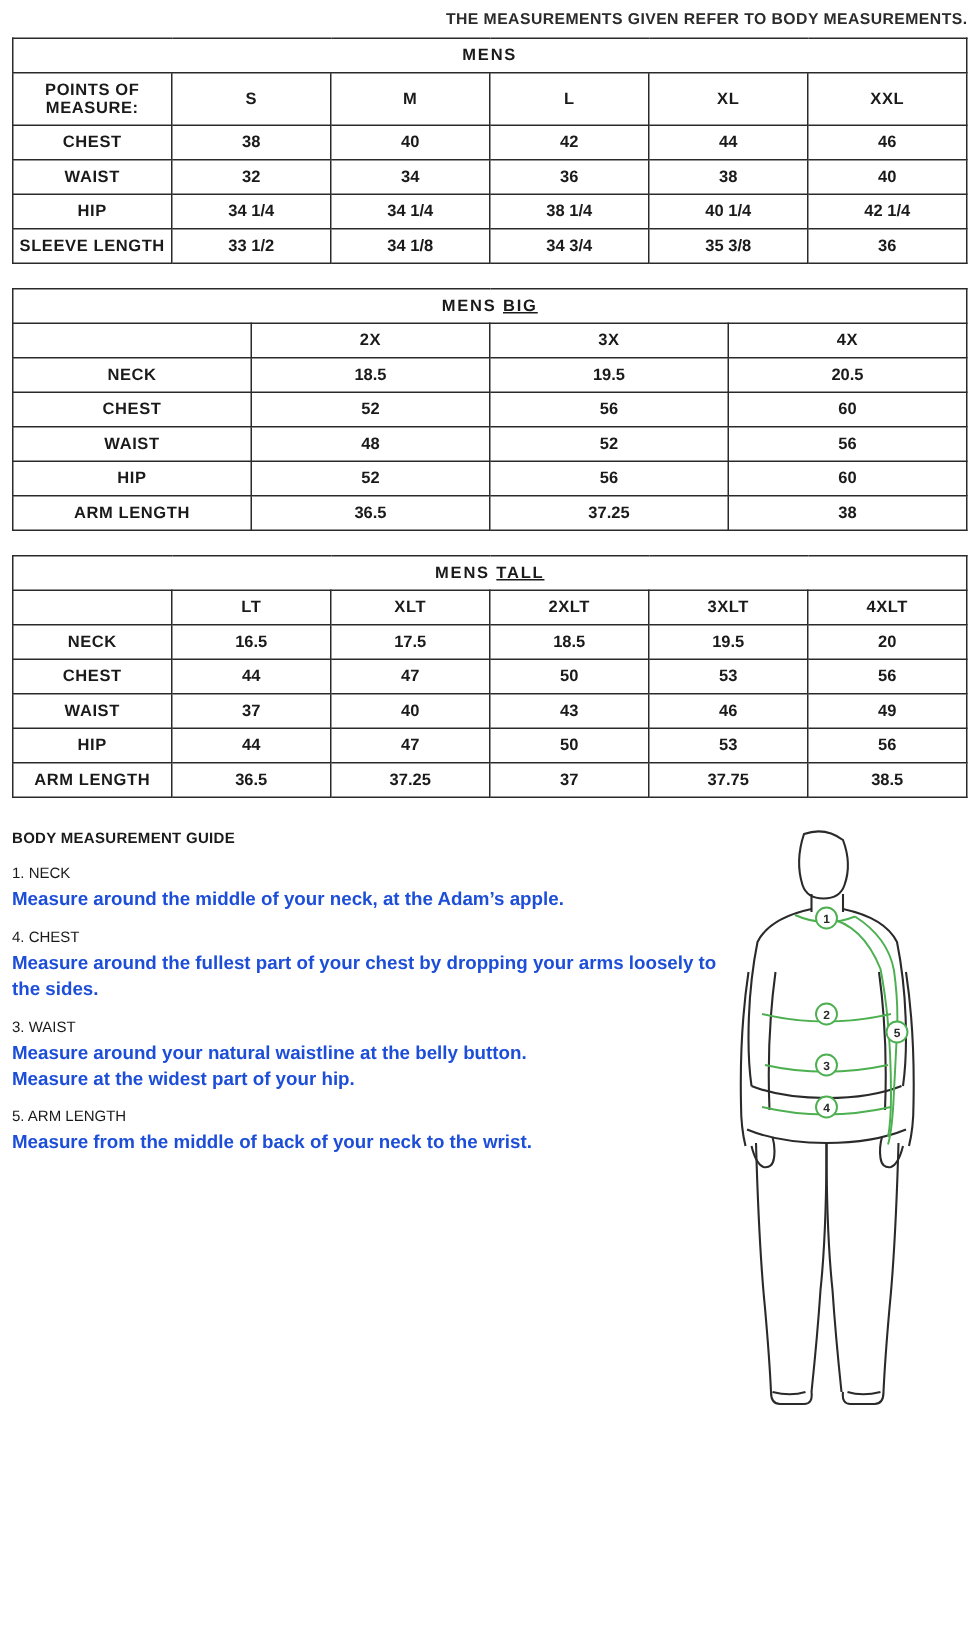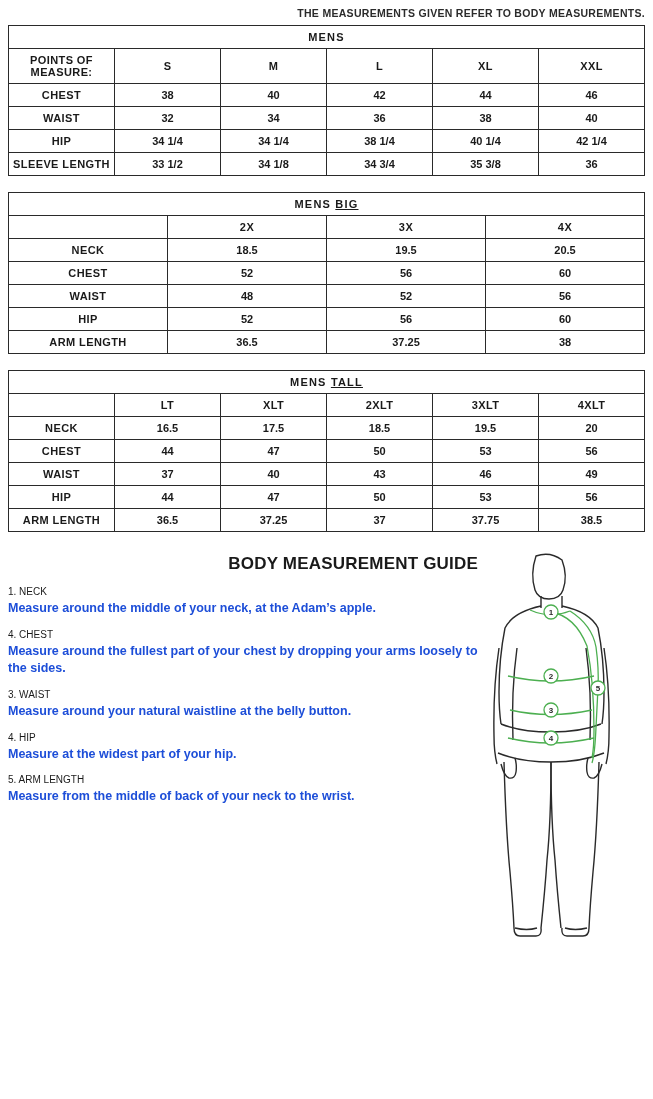--- a/index.html
+++ b/index.html
@@ -70,25 +70,24 @@
   
   .guide {
     position: relative;
     padding: 6px 0 0 0;
     min-height: 380px;
   }
   .guide-text {
     width: 470px;
   }
   .guide h2 {
-    font-size: 17px;
+    font-size: 10px;
     margin: 0 0 10px 0;
     letter-spacing: 0.2px;
     font-weight: 700;
-    text-align: right;
   }
   .guide h3 {
     font-size: 10px;
     margin: 12px 0 3px 0;
     font-weight: 400;
   }
   .guide p {
     font-size: 12.5px;
     margin: 0;
     line-height: 1.35;
@@ -264,21 +263,20 @@
 
       <h3>1. NECK</h3>
       <p>Measure around the middle of your neck, at the Adam’s apple.</p>
 
       <h3>4. CHEST</h3>
       <p>Measure around the fullest part of your chest by dropping your arms loosely to the sides.</p>
 
       <h3>3. WAIST</h3>
       <p>Measure around your natural waistline at the belly button.</p>
 
-      <h3>4. HIP</h3>
       <p>Measure at the widest part of your hip.</p>
 
       <h3>5. ARM LENGTH</h3>
       <p>Measure from the middle of back of your neck to the wrist.</p>
     </div>
 
     <div class="figure">
       <svg viewBox="0 0 185 395" width="185" height="395">
         <g fill="none" stroke="#2a2a2a" stroke-width="1.4">
 

